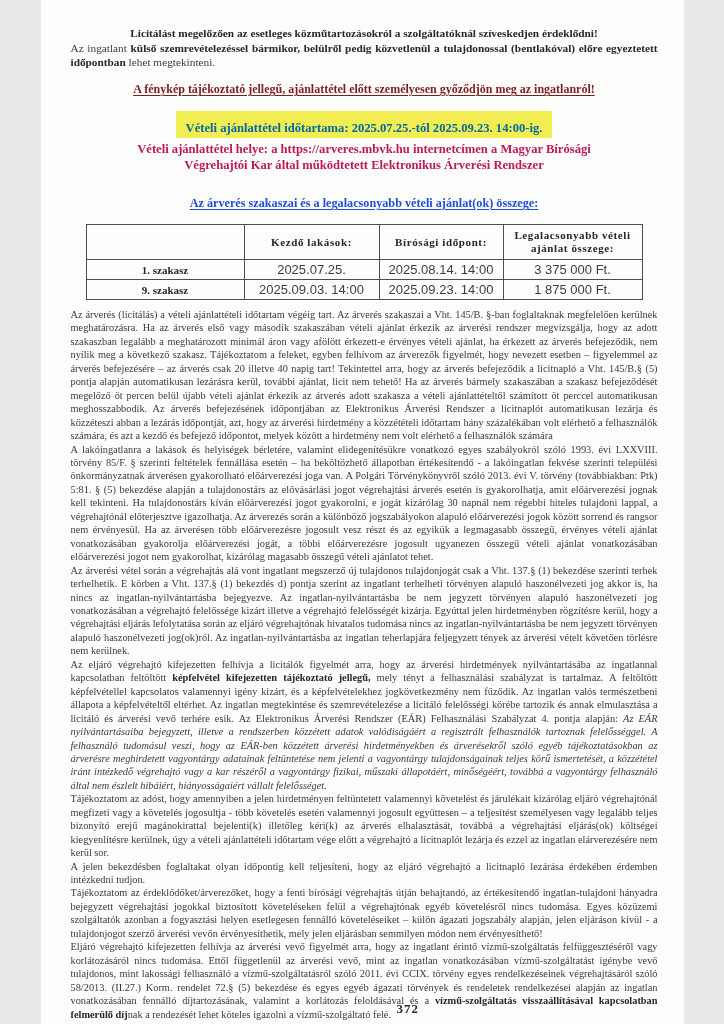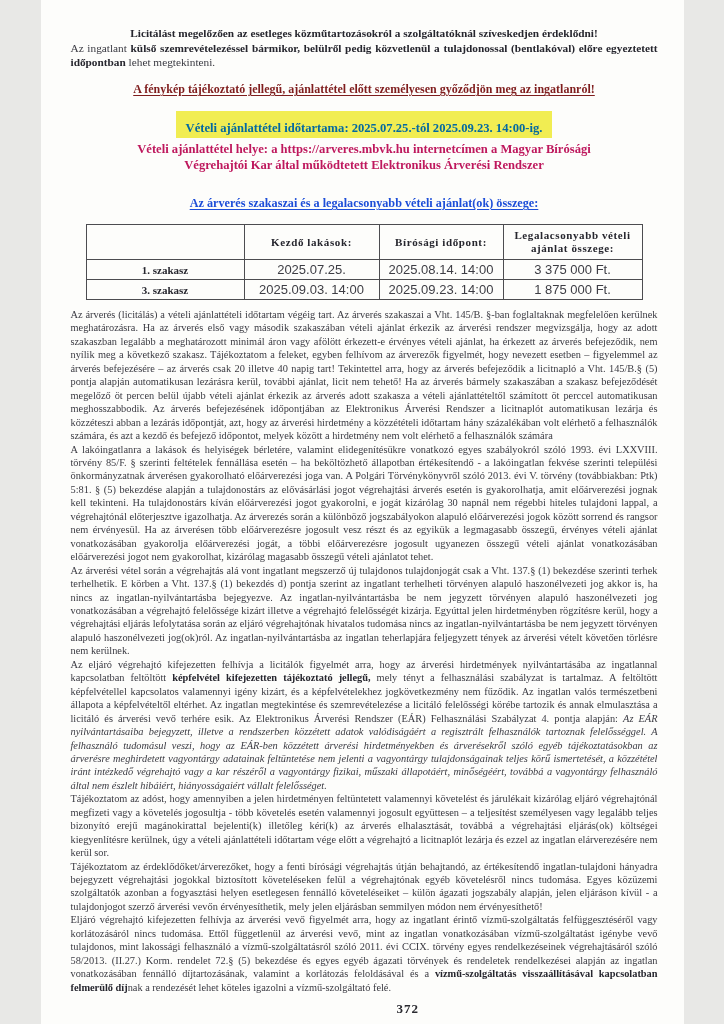--- a/index.html
+++ b/index.html
@@ -132,33 +132,34 @@
         </tr>
       </thead>
     <tbody>
         <tr>
           <td class="stage">1. szakasz</td>
           <td class="val">2025.07.25.</td>
           <td class="val">2025.08.14. 14:00</td>
           <td class="val">3 375 000 Ft.</td>
         </tr>
         <tr>
-          <td class="stage">3. szakasz</td>
+          <td class="stage">9. szakasz</td>
           <td class="val">2025.09.03. 14:00</td>
           <td class="val">2025.09.23. 14:00</td>
           <td class="val">1 875 000 Ft.</td>
         </tr>
       </tbody>
   </table>
 
   <div class="body-text" id="body-text">
       <p class="bp"><span class="r-n">Az árverés (licitálás) a vételi ajánlattételi időtartam végéig tart. Az árverés szakaszai a Vht. 145/B. §-ban foglaltaknak megfelelően kerülnek meghatározásra. Ha az árverés első vagy második szakaszában vételi ajánlat érkezik az árverési rendszer megvizsgálja, hogy az adott szakaszban legalább a meghatározott minimál áron vagy afölött érkezett-e érvényes vételi ajánlat, ha érkezett az árverés befejeződik, nem nyílik meg a következő szakasz. Tájékoztatom a feleket, egyben felhívom az árverezők figyelmét, hogy nevezett esetben – figyelemmel az árverés befejezésére – az árverés csak 20 illetve 40 napig tart! Tekintettel arra, hogy az árverés befejeződik a licitnapló a Vht. 145/B.§ (5) pontja alapján automatikusan lezárásra kerül, további ajánlat, licit nem tehető! Ha az árverés bármely szakaszában a szakasz befejeződését megelőző öt percen belül újabb vételi ajánlat érkezik az árverés adott szakasza a vételi ajánlattételtől számított öt perccel automatikusan meghosszabbodik. Az árverés befejezésének időpontjában az Elektronikus Árverési Rendszer a licitnaplót automatikusan lezárja és közzéteszi abban a lezárás időpontját, azt, hogy az árverési hirdetmény a közzétételi időtartam hány százalékában volt elérhető a felhasználók számára, és azt a kezdő és befejező időpontot, melyek között a hirdetmény nem volt elérhető a felhasználók számára</span></p>
       <p class="bp"><span class="r-n">A lakóingatlanra a lakások és helyiségek bérletére, valamint elidegenítésükre vonatkozó egyes szabályokról szóló 1993. évi LXXVIII. törvény 85/F. § szerinti feltételek fennállása esetén – ha beköltözhető állapotban értékesítendő - a lakóingatlan fekvése szerinti települési önkormányzatnak árverésen gyakorolható előárverezési joga van. A Polgári Törvénykönyvről szóló 2013. évi V. törvény (továbbiakban: Ptk) 5:81. § (5) bekezdése alapján a tulajdonostárs az elővásárlási jogot végrehajtási árverés esetén is gyakorolhatja, amit előárverezési jognak kell tekinteni. Ha tulajdonostárs kíván előárverezési jogot gyakorolni, e jogát kizárólag 30 napnál nem régebbi hiteles tulajdoni lappal, a végrehajtónál előterjesztve igazolhatja. Az árverezés során a különböző jogszabályokon alapuló előárverezési jogok között sorrend és rangsor nem érvényesül. Ha az árverésen több előárverezésre jogosult vesz részt és az egyikük a legmagasabb összegű, érvényes vételi ajánlat vonatkozásában gyakorolja előárverezési jogát, a többi előárverezésre jogosult ugyanezen összegű vételi ajánlat vonatkozásában előárverezési jogot nem gyakorolhat, kizárólag magasabb összegű vételi ajánlatot tehet.</span></p>
       <p class="bp"><span class="r-n">Az árverési vétel során a végrehajtás alá vont ingatlant megszerző új tulajdonos tulajdonjogát csak a Vht. 137.§ (1) bekezdése szerinti terhek terhelhetik. E körben a Vht. 137.§ (1) bekezdés d) pontja szerint az ingatlant terhelheti törvényen alapuló haszonélvezeti jog akkor is, ha nincs az ingatlan-nyilvántartásba bejegyezve. Az ingatlan-nyilvántartásba be nem jegyzett törvényen alapuló haszonélvezeti jog vonatkozásában a végrehajtó felelőssége kizárt illetve a végrehajtó felelősségét kizárja. Egyúttal jelen hirdetményben rögzítésre kerül, hogy a végrehajtási eljárás lefolytatása során az eljáró végrehajtónak hivatalos tudomása nincs az ingatlan-nyilvántartásba be nem jegyzett törvényen alapuló haszonélvezeti jog(ok)ról. Az ingatlan-nyilvántartásba az ingatlan teherlapjára feljegyzett tények az árverési vételt követően törlésre nem kerülnek.</span></p>
       <p class="bp"><span class="r-n">Az eljáró végrehajtó kifejezetten felhívja a licitálók figyelmét arra, hogy az árverési hirdetmények nyilvántartásába az ingatlannal kapcsolatban feltöltött </span><span class="r-b">képfelvétel kifejezetten tájékoztató jellegű,</span><span class="r-n"> mely tényt a felhasználási szabályzat is tartalmaz. A feltöltött képfelvétellel kapcsolatos valamennyi igény kizárt, és a képfelvételekhez jogkövetkezmény nem fűződik. Az ingatlan valós természetbeni állapota a képfelvételtől eltérhet. Az ingatlan megtekintése és szemrevételezése a licitáló felelősségi körébe tartozik és annak elmulasztása a licitáló és árverési vevő terhére esik. Az Elektronikus Árverési Rendszer (EÁR) Felhasználási Szabályzat 4. pontja alapján: </span><span class="r-i">Az EÁR nyilvántartásaiba bejegyzett, illetve a rendszerben közzétett adatok valódiságáért a regisztrált felhasználók tartoznak felelősséggel. A felhasználó tudomásul veszi, hogy az EÁR-ben közzétett árverési hirdetményekben és árverésekről szóló egyéb tájékoztatásokban az árverésre meghirdetett vagyontárgy adatainak feltüntetése nem jelenti a vagyontárgy tulajdonságainak teljes körű ismertetését, a közzététel iránt intézkedő végrehajtó vagy a kar részéről a vagyontárgy fizikai, műszaki állapotáért, minőségéért, továbbá a vagyontárgy felhasználó által nem észlelt hibáiért, hiányosságaiért vállalt felelősséget.</span></p>
       <p class="bp"><span class="r-n">Tájékoztatom az adóst, hogy amennyiben a jelen hirdetményen feltüntetett valamennyi követelést és járulékait kizárólag eljáró végrehajtónál megfizeti vagy a követelés jogosultja - több követelés esetén valamennyi jogosult együttesen – a teljesítést személyesen vagy legalább teljes bizonyító erejű magánokirattal bejelenti(k) illetőleg kéri(k) az árverés elhalasztását, továbbá a végrehajtási eljárás(ok) költségei kiegyenlítésre kerülnek, úgy a vételi ajánlattételi időtartam vége előtt a végrehajtó a licitnaplót lezárja és ezzel az ingatlan elárverezésére nem kerül sor.</span></p>
+      <p class="bp"><span class="r-n">A jelen bekezdésben foglaltakat olyan időpontig kell teljesíteni, hogy az eljáró végrehajtó a licitnapló lezárása érdekében érdemben intézkedni tudjon.</span></p>
       <p class="bp"><span class="r-n">Tájékoztatom az érdeklődőket/árverezőket, hogy a fenti bírósági végrehajtás útján behajtandó, az értékesítendő ingatlan-tulajdoni hányadra bejegyzett végrehajtási jogokkal biztosított követeléseken felül a végrehajtónak egyéb követelésről nincs tudomása. Egyes közüzemi szolgáltatók azonban a fogyasztási helyen esetlegesen fennálló követeléseiket – külön ágazati jogszabály alapján, jelen eljáráson kívül - a tulajdonjogot szerző árverési vevőn érvényesíthetik, mely jelen eljárásban semmilyen módon nem érvényesíthető!</span></p>
       <p class="bp"><span class="r-n">Eljáró végrehajtó kifejezetten felhívja az árverési vevő figyelmét arra, hogy az ingatlant érintő vízmű-szolgáltatás felfüggesztéséről vagy korlátozásáról nincs tudomása. Ettől függetlenül az árverési vevő, mint az ingatlan vonatkozásában vízmű-szolgáltatást igénybe vevő tulajdonos, mint lakossági felhasználó a vízmű-szolgáltatásról szóló 2011. évi CCIX. törvény egyes rendelkezéseinek végrehajtásáról szóló 58/2013. (II.27.) Korm. rendelet 72.§ (5) bekezdése és egyes egyéb ágazati törvények és rendeletek rendelkezései alapján az ingatlan vonatkozásában fennálló díjtartozásának, valamint a korlátozás feloldásával és a </span><span class="r-b">vízmű-szolgáltatás visszaállításával kapcsolatban felmerülő díj</span><span class="r-n">nak a rendezését lehet köteles igazolni a vízmű-szolgáltató felé.</span></p>
     </div>
 
   <div class="page-number">372</div>
 
 </div>
 
 </body></html>

